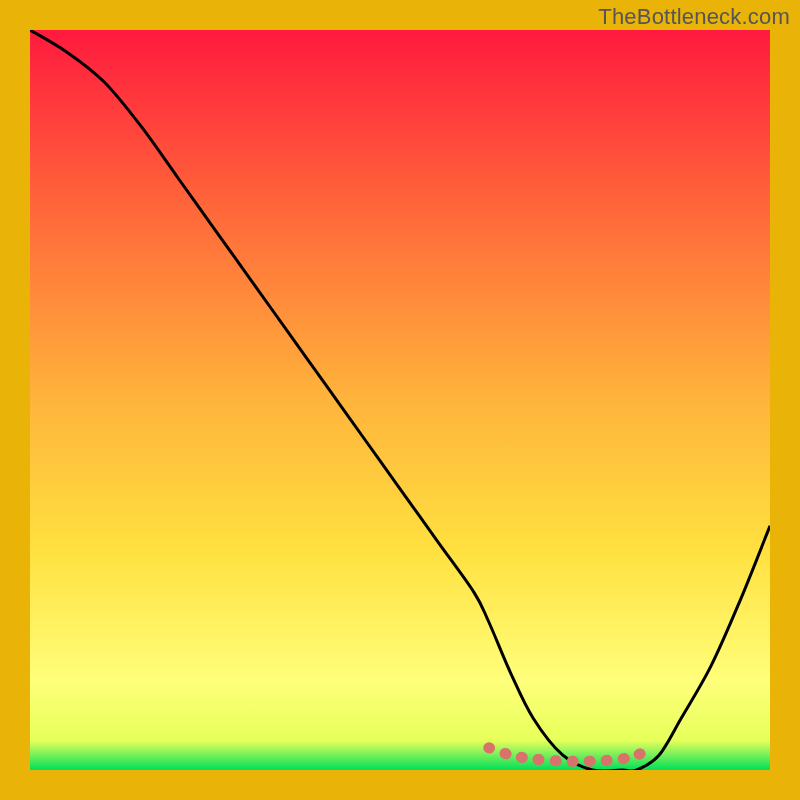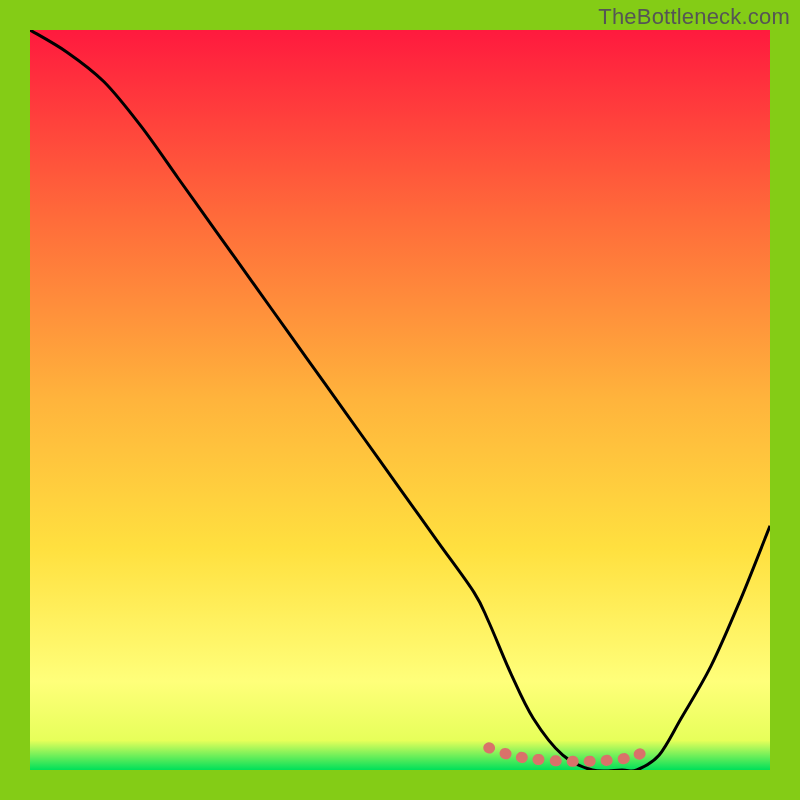--- a/index.html
+++ b/index.html
@@ -8,21 +8,21 @@
     width: 800px;
     height: 800px;
     background: #000;
     font-family: Arial, Helvetica, sans-serif;
     overflow: hidden;
   }
   .frame {
     position: relative;
     width: 800px;
     height: 800px;
-    background: #84cc16;
+    background: #eab308;
   }
   .attrib {
     position: absolute;
     top: 4px;
     right: 10px;
     color: #555;
     font-size: 22px;
     font-weight: 500;
     letter-spacing: 0.2px;
   }

